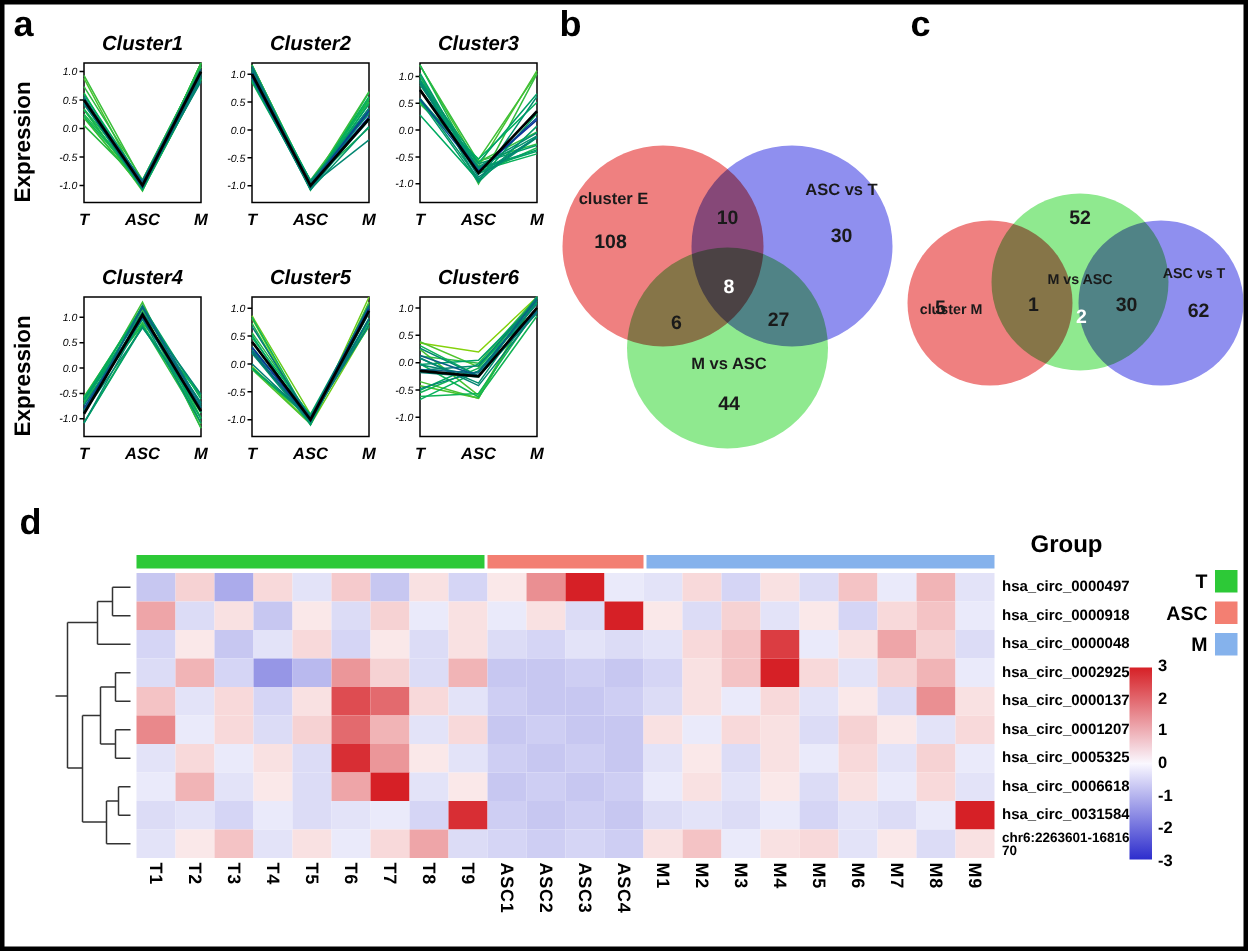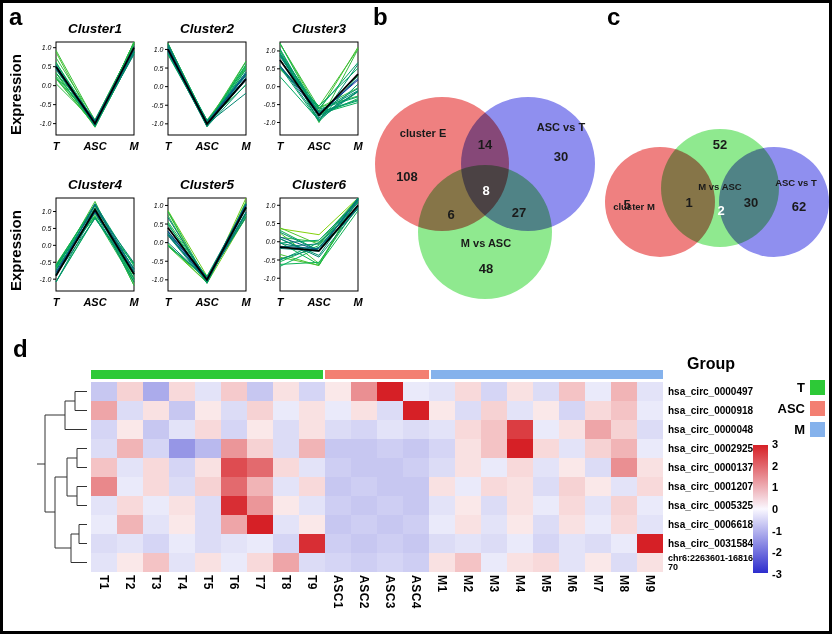--- a/index.html
+++ b/index.html
@@ -306,30 +306,30 @@
     </div>
   </section>
 
   <section class="panel-b">
     <div class="panel-letter" style="left:4px;top:-4px;">b</div>
     <div class="venn-box">
       <div class="vc" style="left:6px;top:42px;width:134px;height:134px;background:#ef8080;"></div>
       <div class="vc" style="left:92px;top:42px;width:134px;height:134px;background:#8f8fef;"></div>
       <div class="vc" style="left:49px;top:110px;width:134px;height:134px;background:#8fe98f;"></div>
 
-      <div class="vlabel" style="left:10px;top:72px;width:60px;margin-left:14px;">cluster E</div>
-      <div class="vnum" style="left:18px;top:114px;width:40px;">108</div>
+      <div class="vlabel" style="left:10px;top:72px;width:60px;">cluster E</div>
+      <div class="vnum" style="left:18px;top:98px;width:40px;">108</div>
       <div class="vlabel" style="left:160px;top:66px;width:64px;">ASC vs T</div>
       <div class="vnum" style="left:176px;top:94px;width:32px;">30</div>
-      <div class="vnum" style="left:104px;top:82px;width:24px;">14</div>
+      <div class="vnum" style="left:104px;top:82px;width:24px;">10</div>
       <div class="vnum white" style="left:109px;top:128px;width:16px;">8</div>
       <div class="vnum" style="left:74px;top:152px;width:16px;">6</div>
       <div class="vnum" style="left:138px;top:150px;width:24px;">27</div>
       <div class="vlabel" style="left:82px;top:182px;width:70px;">M vs ASC</div>
-      <div class="vnum" style="left:104px;top:206px;width:26px;">48</div>
+      <div class="vnum" style="left:104px;top:206px;width:26px;">44</div>
     </div>
   </section>
 
   <section class="panel-c">
     <div class="panel-letter" style="left:4px;top:-4px;">c</div>
     <div class="venn-box">
       <div class="vc" style="left:2px;top:92px;width:110px;height:110px;background:#ef8080;"></div>
       <div class="vc" style="left:58px;top:74px;width:118px;height:118px;background:#8fe98f;"></div>
       <div class="vc" style="left:116px;top:92px;width:110px;height:110px;background:#8f8fef;"></div>
 

